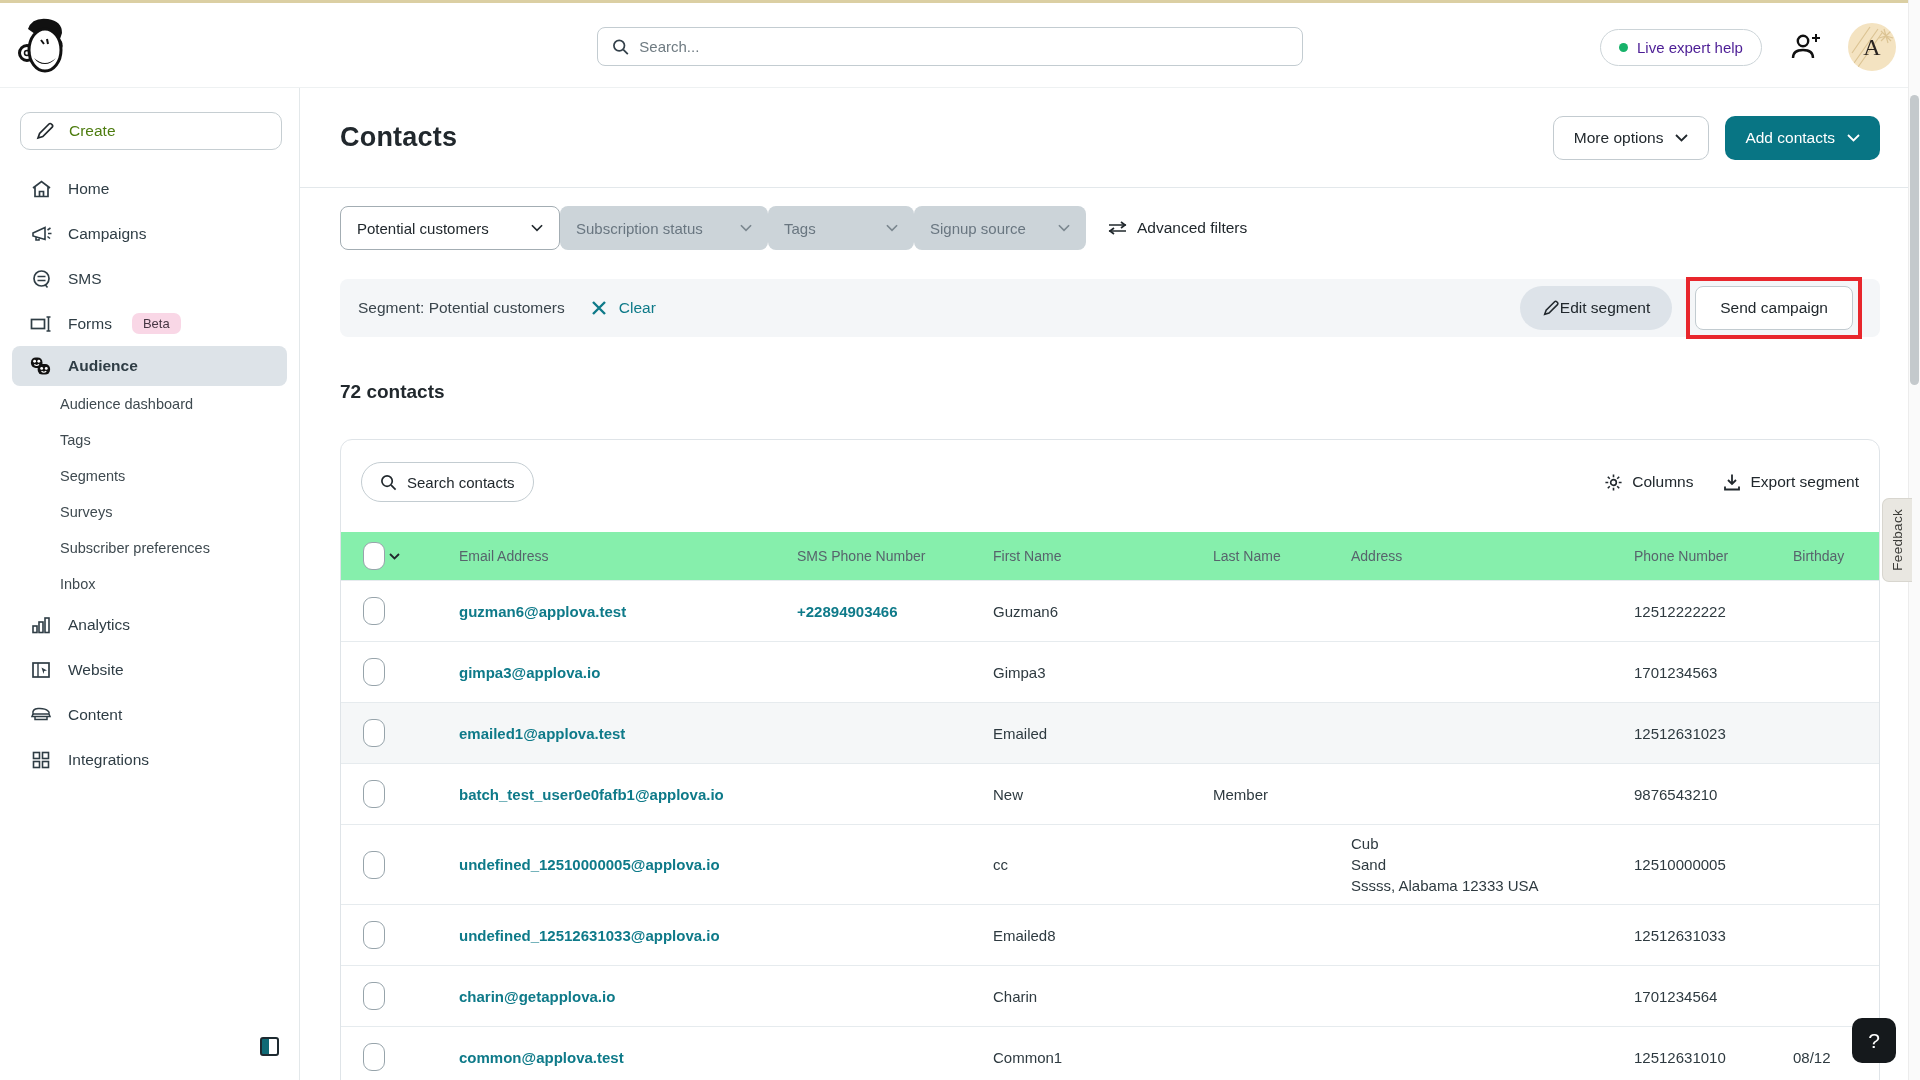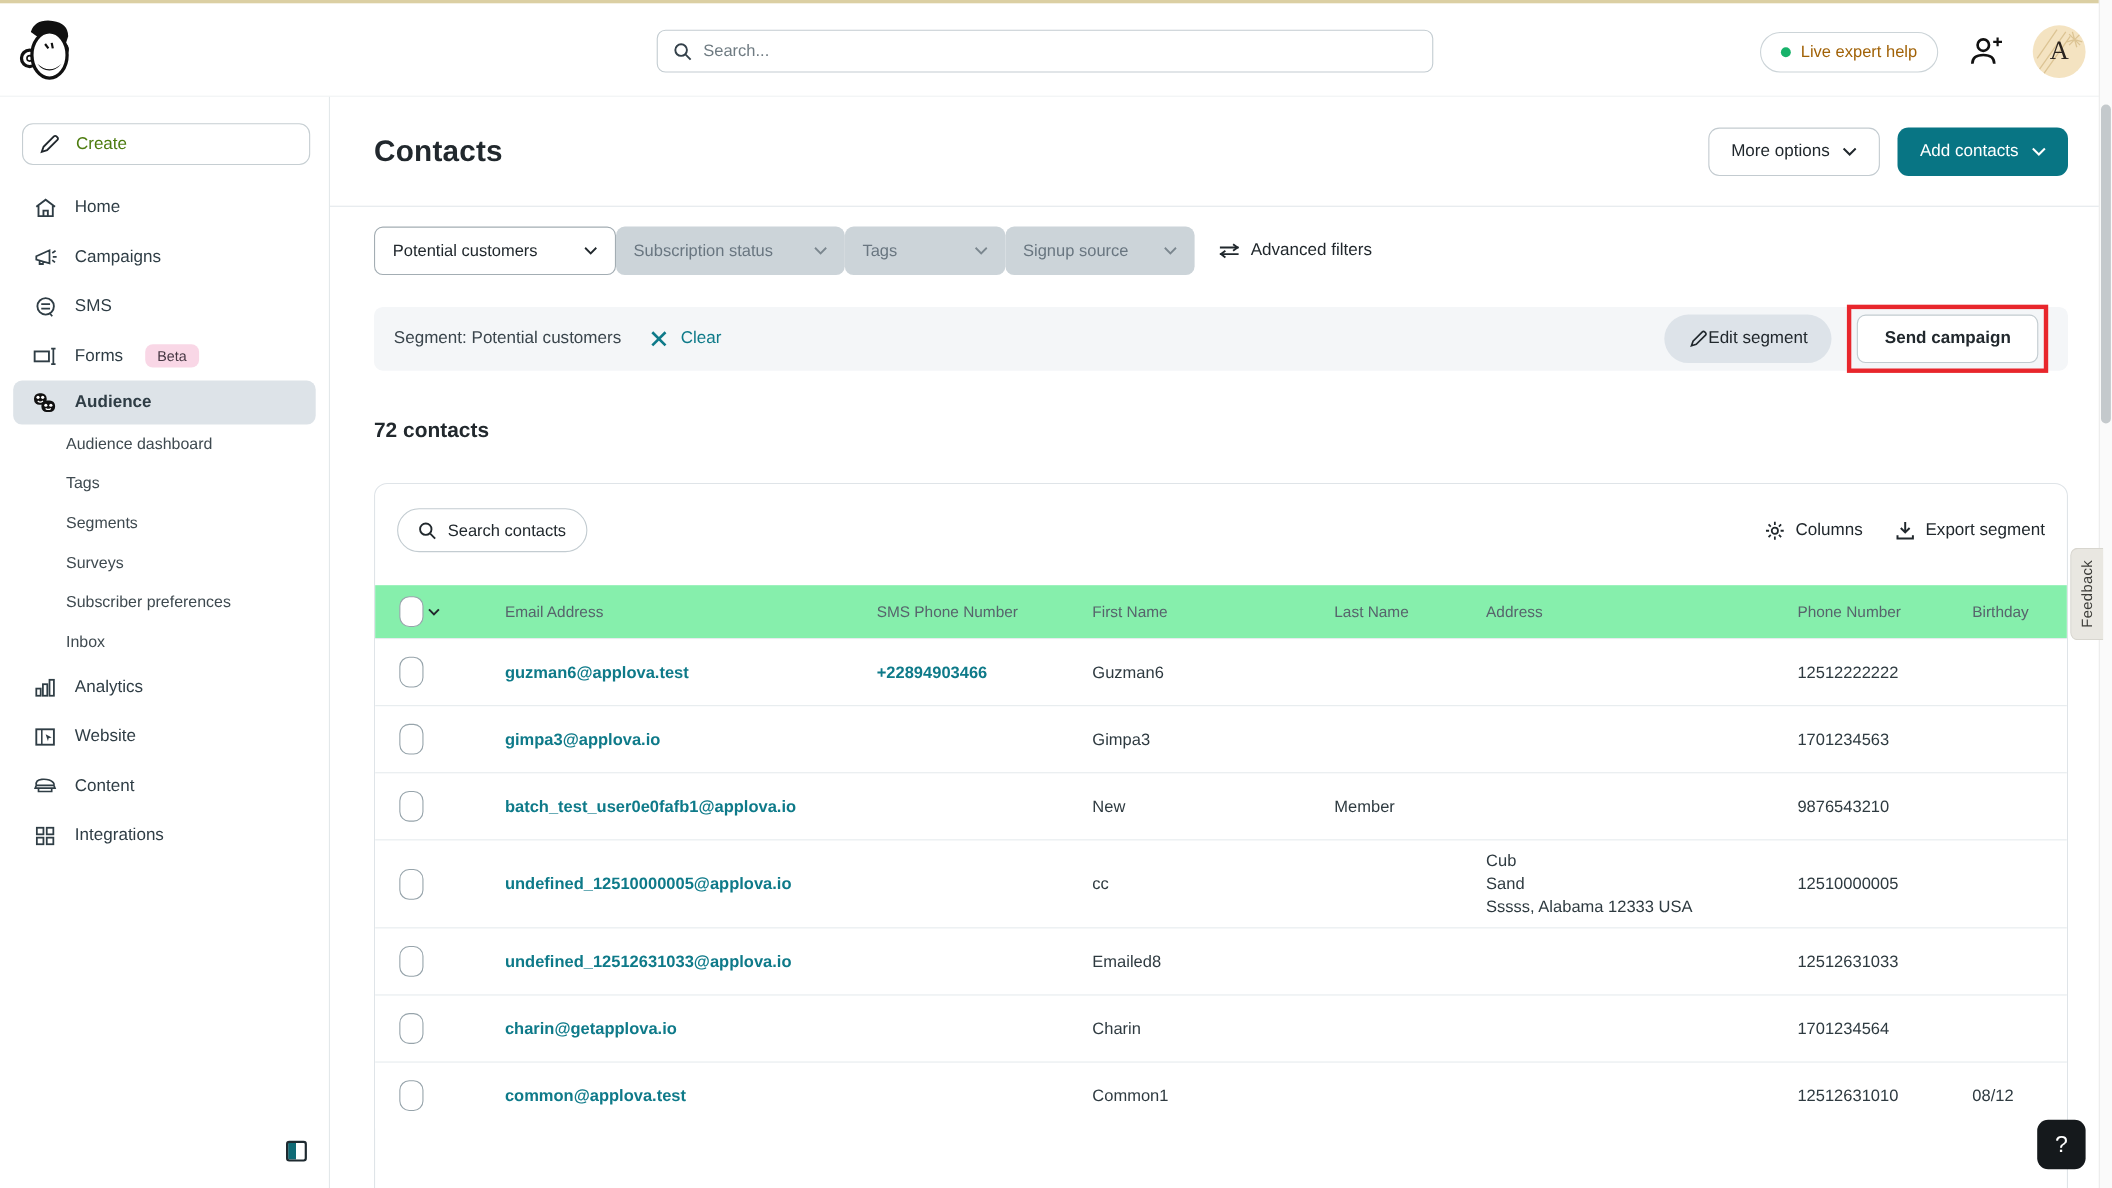--- a/index.html
+++ b/index.html
@@ -11,21 +11,21 @@
   .topbar { position:absolute; left:0; top:0; width:1920px; height:88px; background:#fff;
     border-top:3px solid #dbcfa3; border-bottom:1px solid #eef1f2; display:flex; align-items:center; }
   .logo { position:absolute; left:18px; top:12px; width:48px; height:62px; }
   .search-wrap { position:absolute; left:597px; top:24px; width:706px; height:39px;
     border:1px solid #c3ccd1; border-radius:8px; display:flex; align-items:center; padding:0 14px; gap:10px; background:#fff; }
   .search-wrap input { border:none; outline:none; font-size:15px; color:#5f6b72; width:100%;
     font-family:"Liberation Sans", sans-serif; background:transparent; }
   .search-wrap input::placeholder { color:#6f7b82; }
   .live-help { position:absolute; left:1600px; top:26px; height:37px; padding:0 18px;
     border:1px solid #ccd4d8; border-radius:19px; background:#fff; display:flex; align-items:center; gap:9px;
-    font-size:15px; color:#a16207; cursor:pointer; }
+    font-size:15px; color:#4c1d95; cursor:pointer; }
   .live-dot { width:9px; height:9px; border-radius:50%; background:#17b26a; }
   .people-btn { position:absolute; left:1790px; top:28px; width:34px; height:32px; background:none; border:none; cursor:pointer; }
   .avatar { position:absolute; left:1848px; top:20px; width:48px; height:48px; border-radius:50%;
     background:#f4e3c1; display:flex; align-items:center; justify-content:center;
     font-family:"Liberation Serif", serif; font-size:24px; color:#2a2420; cursor:pointer; overflow:hidden; }
   .avatar svg { position:absolute; inset:0; }
   .avatar span { position:relative; }
 
   
   .sidebar { position:absolute; left:0; top:88px; width:300px; bottom:0; background:#fff;
@@ -63,21 +63,21 @@
   .segment-bar { margin:29px 40px 0; height:58px; background:#f4f6f8; border-radius:8px;
     display:flex; align-items:center; padding:0 18px; }
   .segment-label { font-size:15.5px; color:#3a454c; }
   .clear-link { display:flex; align-items:center; gap:12px; margin-left:26px; color:#0e7a89;
     font-size:15.5px; cursor:pointer; }
   .seg-spacer { flex:1; }
   .btn-edit-seg { height:44px; padding:0 22px; border:none; border-radius:22px; background:#dde3e9;
     font-size:15.5px; color:#21282d; display:flex; align-items:center; gap:0; cursor:pointer; }
   .send-wrap { margin-left:14px; border:4px solid #e8262c; padding:5px; }
   .btn-send { height:44px; padding:0 24px; border:1px solid #c2cbd0; border-radius:8px; background:#fff;
-    font-size:15.5px; color:#21282d; cursor:pointer;font-weight:bold; }
+    font-size:15.5px; color:#21282d; cursor:pointer; }
 
   .contacts-count { margin:44px 40px 0; font-size:19px; font-weight:bold; color:#21282d; }
 
   
   .table-card { margin:36px 40px 0; border:1px solid #dfe4e8; border-radius:12px 12px 0 0;
     overflow:hidden; height:720px; background:#fff; }
   .table-toolbar { padding:22px 20px 30px; display:flex; align-items:center; justify-content:space-between; }
   .btn-search-contacts { height:40px; padding:0 18px; border:1px solid #c3ccd1; border-radius:20px; background:#fff;
     display:flex; align-items:center; gap:10px; font-size:15px; color:#21282d; cursor:pointer; }
   .toolbar-right { display:flex; align-items:center; gap:30px; }
@@ -427,20 +427,33 @@
         <div class="cell c-chev"></div>
         <div class="cell c-email"><a class="email-link">gimpa3@applova.io</a></div>
         <div class="cell c-sms"></div>
         <div class="cell c-first">Gimpa3</div>
         <div class="cell c-last"></div>
         <div class="cell c-addr"></div>
         <div class="cell c-phone">1701234563</div>
         <div class="cell c-bday"></div>
       </div>
 
+      <div class="trow shaded">
+        <div class="cell c-check">
+            <span class="checkbox"></span>
+          </div>
+        <div class="cell c-chev"></div>
+        <div class="cell c-email"><a class="email-link">emailed1@applova.test</a></div>
+        <div class="cell c-sms"></div>
+        <div class="cell c-first">Emailed</div>
+        <div class="cell c-last"></div>
+        <div class="cell c-addr"></div>
+        <div class="cell c-phone">12512631023</div>
+        <div class="cell c-bday"></div>
+      </div>
 
       <div class="trow">
         <div class="cell c-check">
             <span class="checkbox"></span>
           </div>
         <div class="cell c-chev"></div>
         <div class="cell c-email"><a class="email-link">batch_test_user0e0fafb1@applova.io</a></div>
         <div class="cell c-sms"></div>
         <div class="cell c-first">New</div>
         <div class="cell c-last">Member</div>

